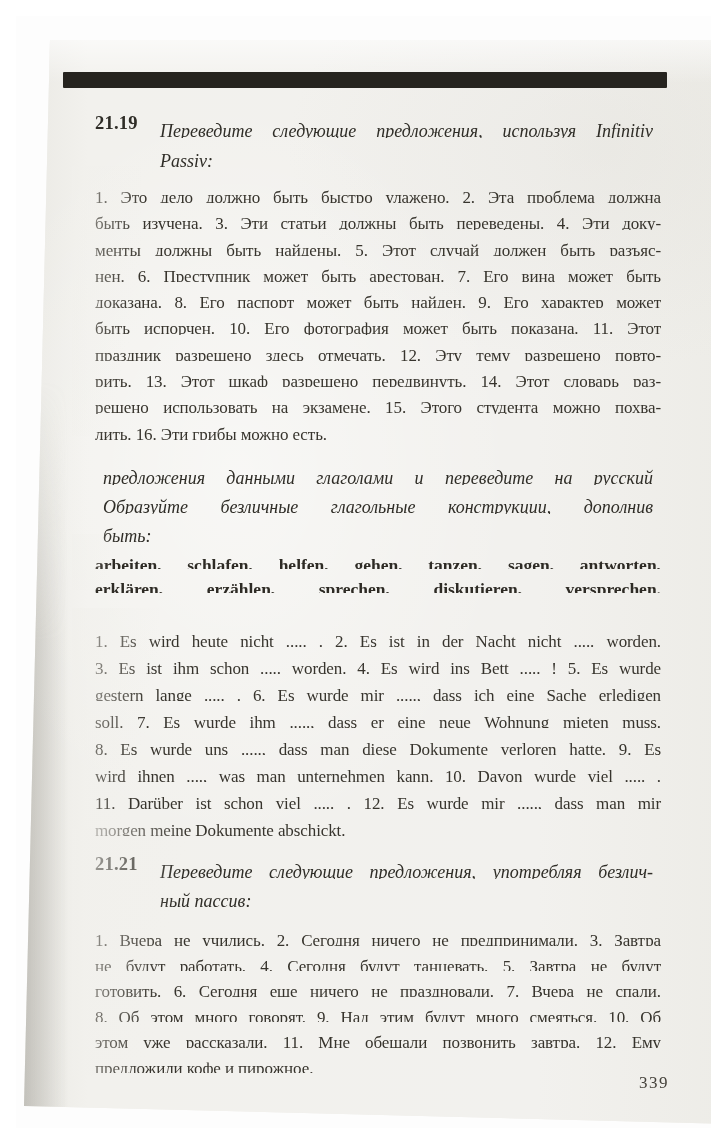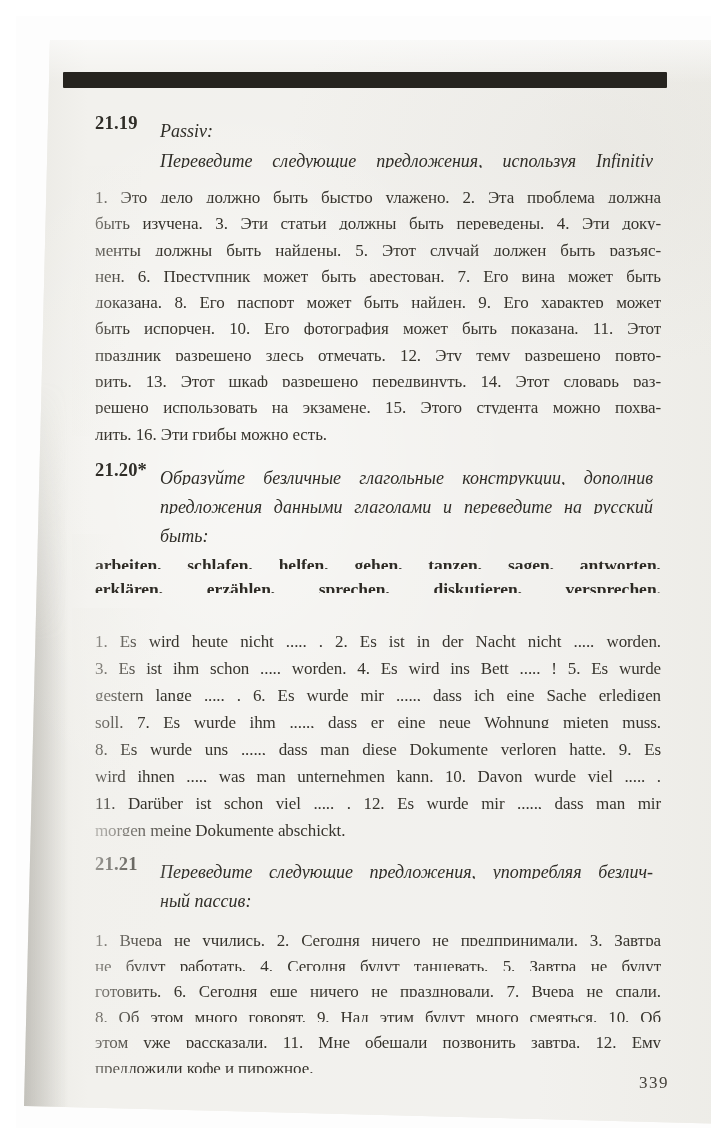--- a/index.html
+++ b/index.html
@@ -66,43 +66,42 @@
 
   <div class="page">
     <div class="gutter-shadow"></div>
   </div>
 
   <div class="top-rule"></div>
 
   <section class="ex-header" style="top:76px; --ilh:30px">
     <div class="ex-num">21.19</div>
     <div class="ex-instr">
+      <div class="iln">Переведите следующие предложения, используя Infinitiv</div>
       <div class="iln plain">Passiv:</div>
-      <div class="iln">Переведите следующие предложения, используя Infinitiv</div>
     </div>
   </section>
 
   <section class="body-block" style="top:153px; --lh:26.3px">
     <div class="ln">1. Это дело должно быть быстро улажено. 2. Эта проблема должна</div>
     <div class="ln">быть изучена. 3. Эти статьи должны быть переведены. 4. Эти доку-</div>
     <div class="ln">менты должны быть найдены. 5. Этот случай должен быть разъяс-</div>
     <div class="ln">нен. 6. Преступник может быть арестован. 7. Его вина может быть</div>
     <div class="ln">доказана. 8. Его паспорт может быть найден. 9. Его характер может</div>
     <div class="ln">быть испорчен. 10. Его фотография может быть показана. 11. Этот</div>
     <div class="ln">праздник разрешено здесь отмечать. 12. Эту тему разрешено повто-</div>
     <div class="ln">рить. 13. Этот шкаф разрешено передвинуть. 14. Этот словарь раз-</div>
     <div class="ln">решено использовать на экзамене. 15. Этого студента можно похва-</div>
     <div class="ln plain">лить. 16. Эти грибы можно есть.</div>
   </section>
 
   <section class="ex-header" style="top:424px; --ilh:29px">
-    <div class="ex-num">21.20*</div>
     <div class="ex-instr">
+      <div class="iln">предложения данными глаголами и переведите на русский</div>
       <div class="iln">Образуйте безличные глагольные конструкции, дополнив</div>
-      <div class="iln">предложения данными глаголами и переведите на русский</div>
       <div class="iln plain">быть:</div>
     </div>
   </section>
 
   <section class="verbs" style="top:521px">
     <div class="vln">arbeiten, schlafen, helfen, gehen, tanzen, sagen, antworten,</div>
     <div class="vln">erklären, erzählen, sprechen, diskutieren, versprechen.</div>
   </section>
 
   <section class="body-block" style="top:596px; --lh:27px">

